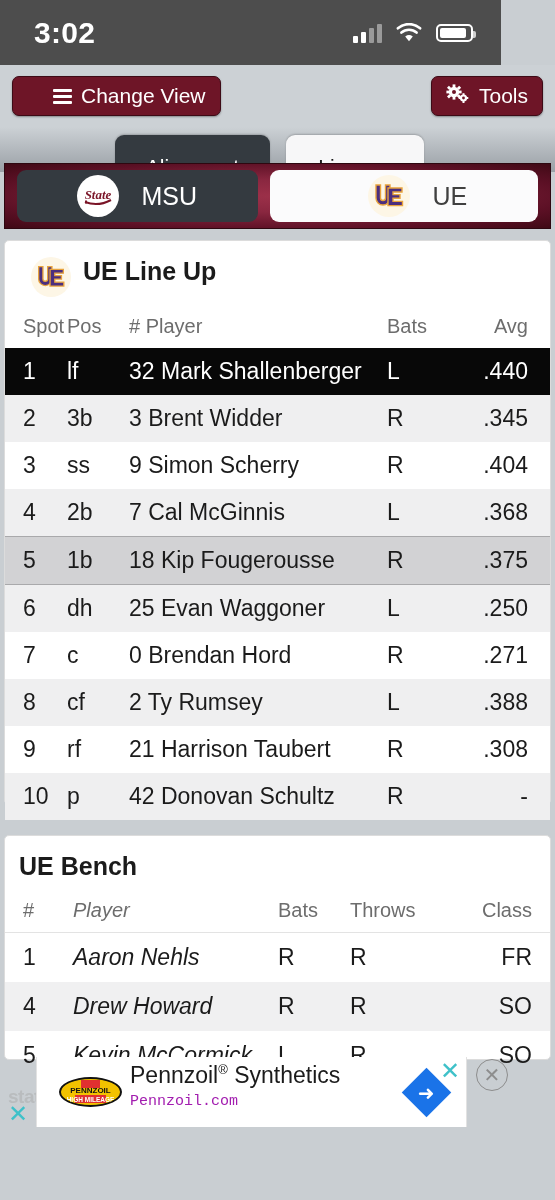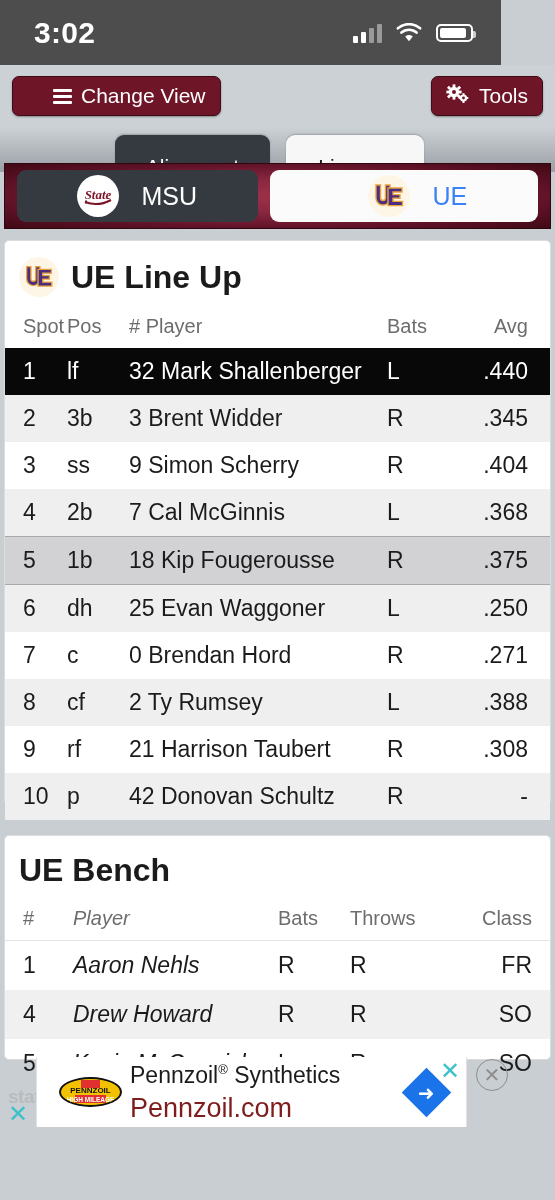--- a/index.html
+++ b/index.html
@@ -69,40 +69,40 @@
     position:absolute; top:163px; left:4px; width:547px; height:66px;
     background:radial-gradient(ellipse at 50% 50%, #9c3049 0%, #8a2740 35%, #5c1025 75%, #3f0915 100%);
     border:1px solid #2e0710;
     display:flex; align-items:center; gap:12px; padding:0 12px;
   }
   .teampill {
     height:52px; flex:1; border-radius:9px; display:flex; align-items:center;
     justify-content:center; gap:22px; font-size:25px;
   }
   .teampill.unselected { background:#343a40; color:#ffffff; }
-  .teampill.selected  { background:#fbfbfc; color:#3b82f6;padding-left:28px; }
+  .teampill.selected  { background:#fbfbfc; color:#404040;padding-left:28px; }
   .logo-circle {
     width:42px; height:42px; border-radius:50%;
     display:flex; align-items:center; justify-content:center; overflow:hidden;
   }
   .logo-msu { background:#ffffff;align-items:center; }
   .logo-ue  { background:#fdf6e6; }
 
   
   .card {
     position:absolute; left:4px; width:547px; background:#ffffff;
     border:1px solid #dcdcdc; border-radius:5px;
   }
   #lineup-card { top:240px; height:565px; }
   #bench-card  { top:835px; height:225px; }
 
   .card-title {
-    display:flex; align-items:center; gap:12px;
-    padding:16px 14px 10px 14px;
-    font-size:32px; font-weight:bold; color:#1b1b1b;
+    display:flex; align-items:flex-start; gap:12px;
+    padding:16px 14px 10px 26px;
+    font-size:25px; font-weight:bold; color:#1b1b1b;
   }
   .card-title.plain { padding-left:14px; }
 
   
   table { width:100%; border-collapse:collapse; table-layout:fixed; }
   thead th {
     font-size:20px; font-weight:normal; color:#6d6d6d;
     padding:8px 0 10px 0; text-align:left;
   }
   .lineup-table thead th { border-bottom:none; }
@@ -146,21 +146,21 @@
   .ad-logo {
     position:absolute; left:22px; top:20px; width:63px; height:30px;
     border-radius:50%/50%; background:#f2c200; border:2px solid #111;
     display:flex; align-items:center; justify-content:center; overflow:hidden;
   }
   .ad-headline {
     position:absolute; left:93px; top:5px; font-size:23px; color:#1b1b1b; white-space:nowrap;
   }
   .ad-headline sup { font-size:13px; }
   .ad-url {
-    position:absolute; left:93px; top:36px; font-size:27px; color:#7f1d1d; white-space:nowrap;
+    position:absolute; left:93px; top:36px; font-size:15px; color:#a21caf; white-space:nowrap;font-family:Liberation Mono, monospace;
   }
   .ad-diamond {
     position:absolute; right:22px; top:18px; width:35px; height:35px;
     background:#1a73e8; transform:rotate(45deg);
     display:flex; align-items:center; justify-content:center;
   }
   .ad-diamond span { transform:rotate(-45deg); color:#fff; font-size:20px; line-height:1; }
   .ad-x-top {
     position:absolute; right:6px; top:2px; color:#3fc1c9; font-size:24px; line-height:1;
   }

